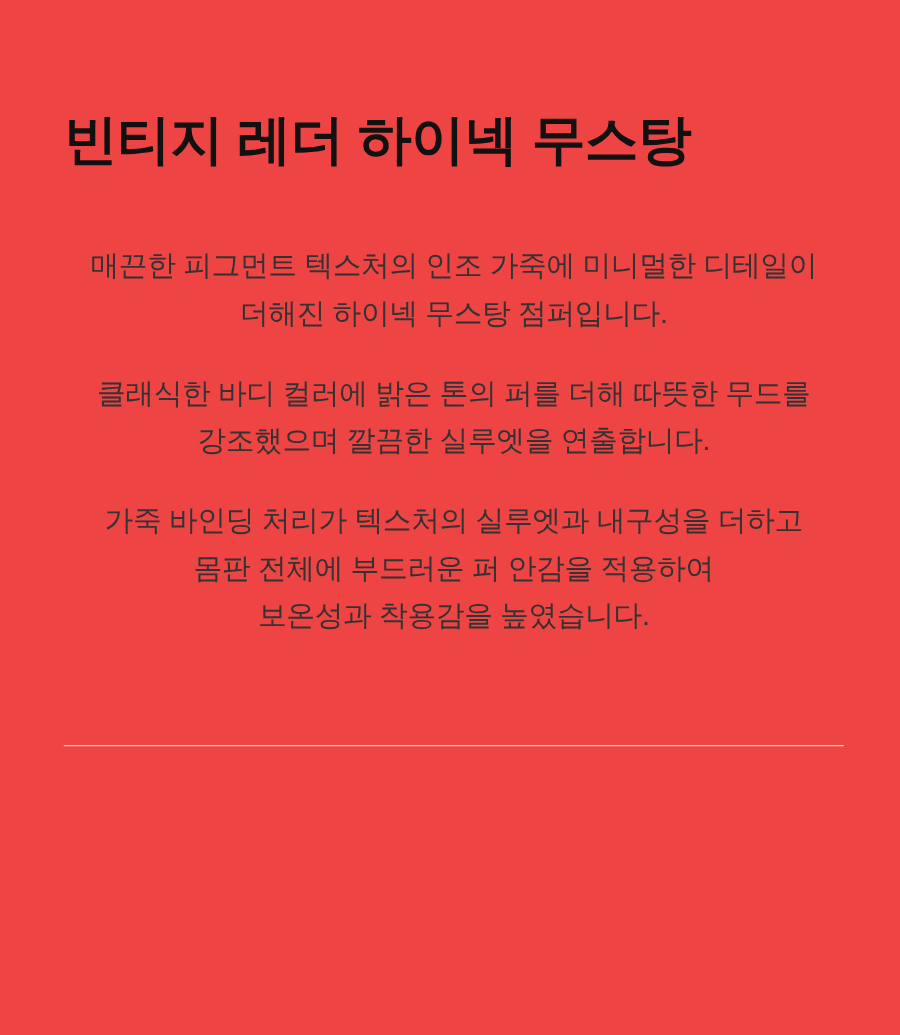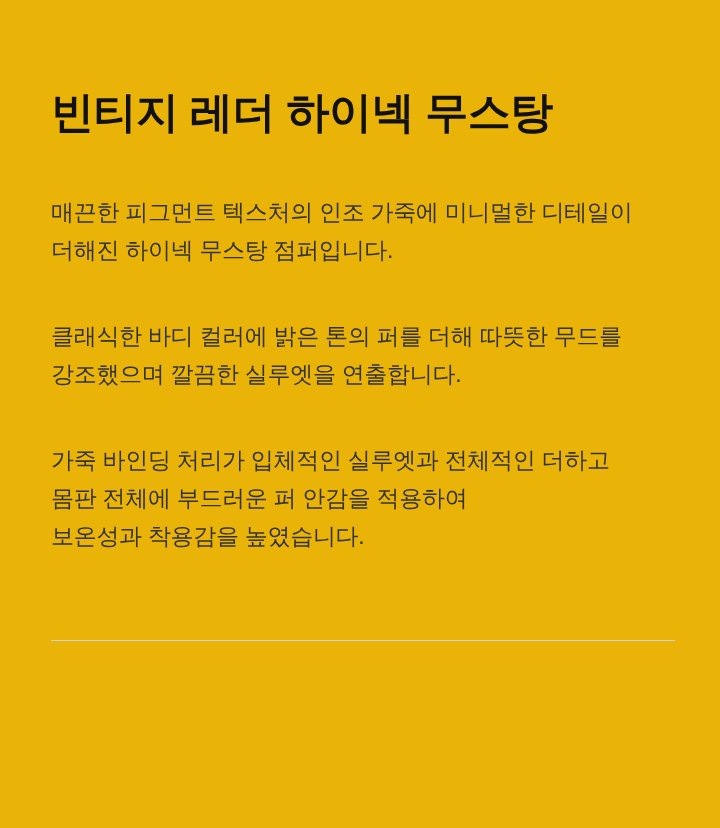--- a/index.html
+++ b/index.html
@@ -11,21 +11,21 @@
     width: 720px;
     height: 828px;
     overflow: hidden;
     font-family: "Liberation Sans", "DejaVu Sans", sans-serif;
   }
   .page {
     box-sizing: border-box;
     width: 720px;
     height: 828px;
     padding: 0 45px 0 51px;
-    background: #eab308;
+    background: #ef4444;
   }
   .title {
     margin: 0;
     padding-top: 86px;
     font-size: 43px;
     line-height: 52px;
     font-weight: 800;
     letter-spacing: -0.5px;
     color: #111111;
     white-space: nowrap;
@@ -34,41 +34,42 @@
     margin-top: 55px;
   }
   .desc p {
     margin: 0;
     font-size: 23px;
     line-height: 38px;
     font-weight: 400;
     letter-spacing: -0.3px;
     color: #333333;
     white-space: pre-line;
+    text-align: center;
   }
   .desc p + p {
-    margin-top: 48px; 
+    margin-top: 26px; 
   }
   .divider {
     border: none;
     border-top: 1px solid #d4d4d4;
     margin: 85px 0 0 0;
     width: 100%;
   }
 </style>
 </head>
 <body>
 
 <div class="page">
   <h1 class="title">빈티지 레더 하이넥 무스탕</h1>
 
   <div class="desc">
     <p>매끈한 피그먼트 텍스처의 인조 가죽에 미니멀한 디테일이
 더해진 하이넥 무스탕 점퍼입니다.</p>
     <p>클래식한 바디 컬러에 밝은 톤의 퍼를 더해 따뜻한 무드를
 강조했으며 깔끔한 실루엣을 연출합니다.</p>
-    <p>가죽 바인딩 처리가 입체적인 실루엣과 전체적인 더하고
+    <p>가죽 바인딩 처리가 텍스처의 실루엣과 내구성을 더하고
 몸판 전체에 부드러운 퍼 안감을 적용하여
 보온성과 착용감을 높였습니다.</p>
   </div>
 
   <hr class="divider">
 </div>
 
 </body></html>

